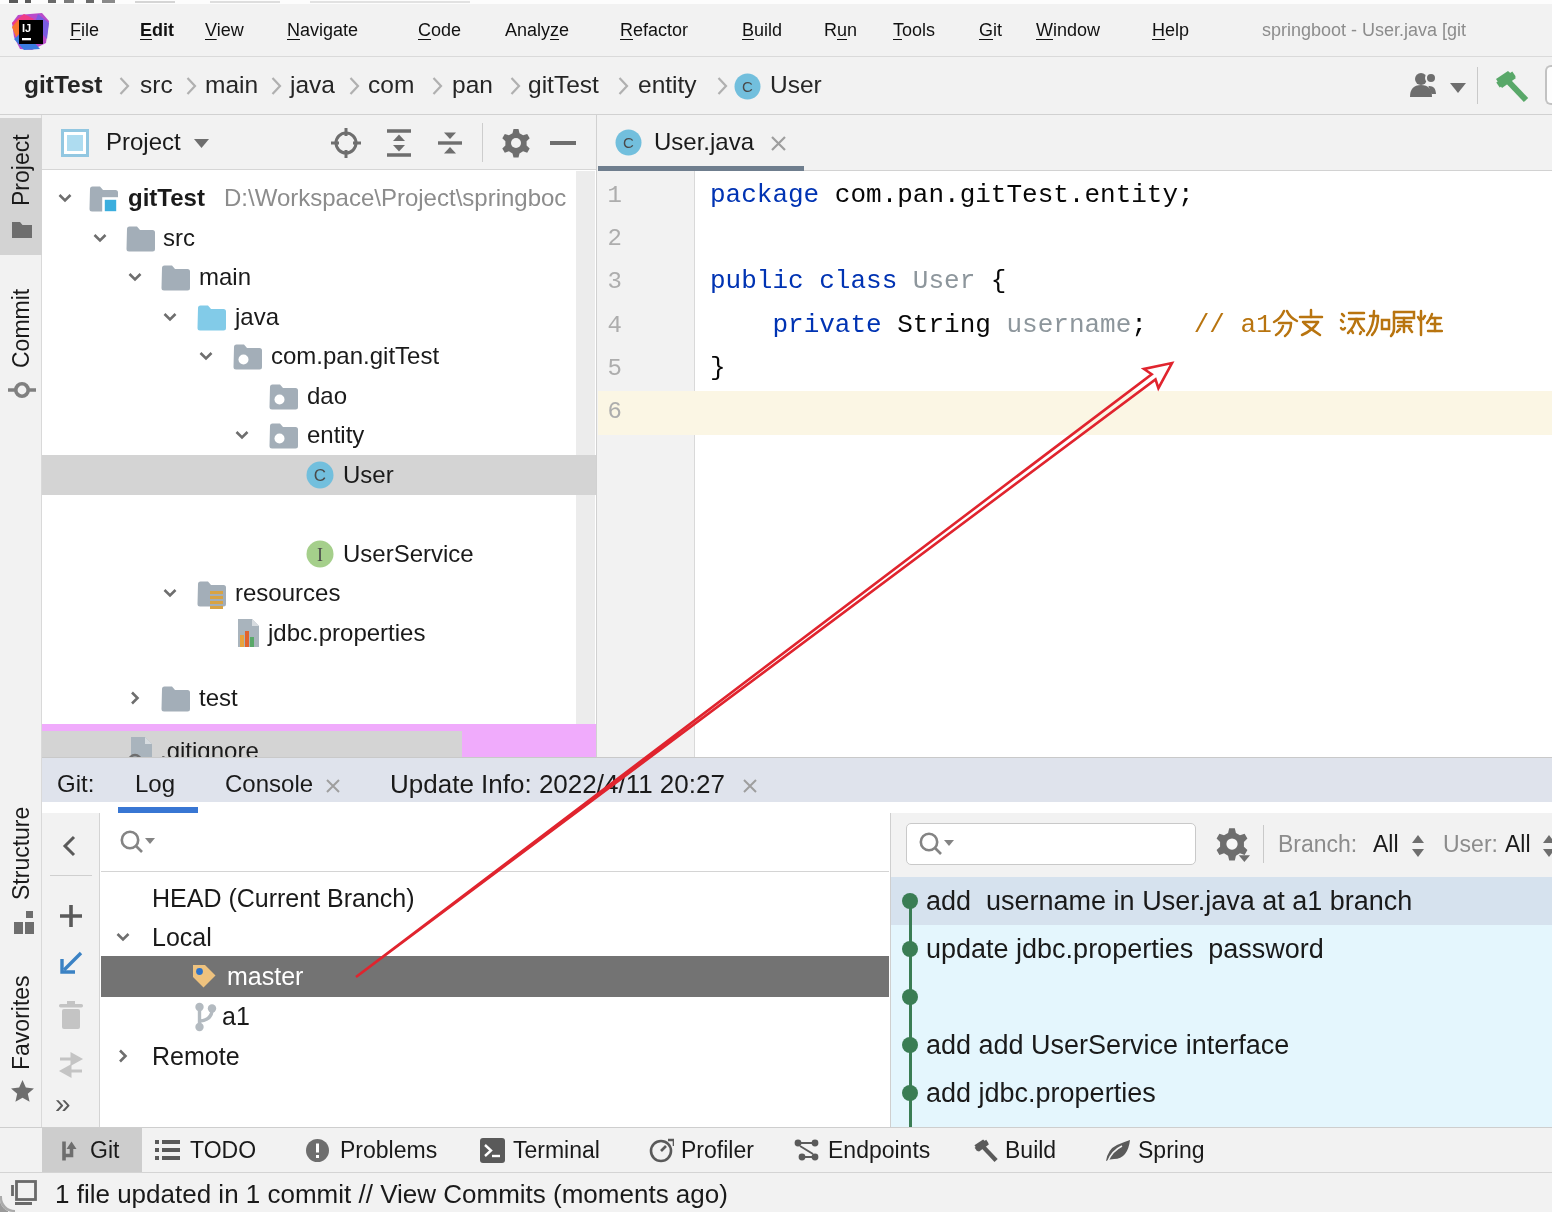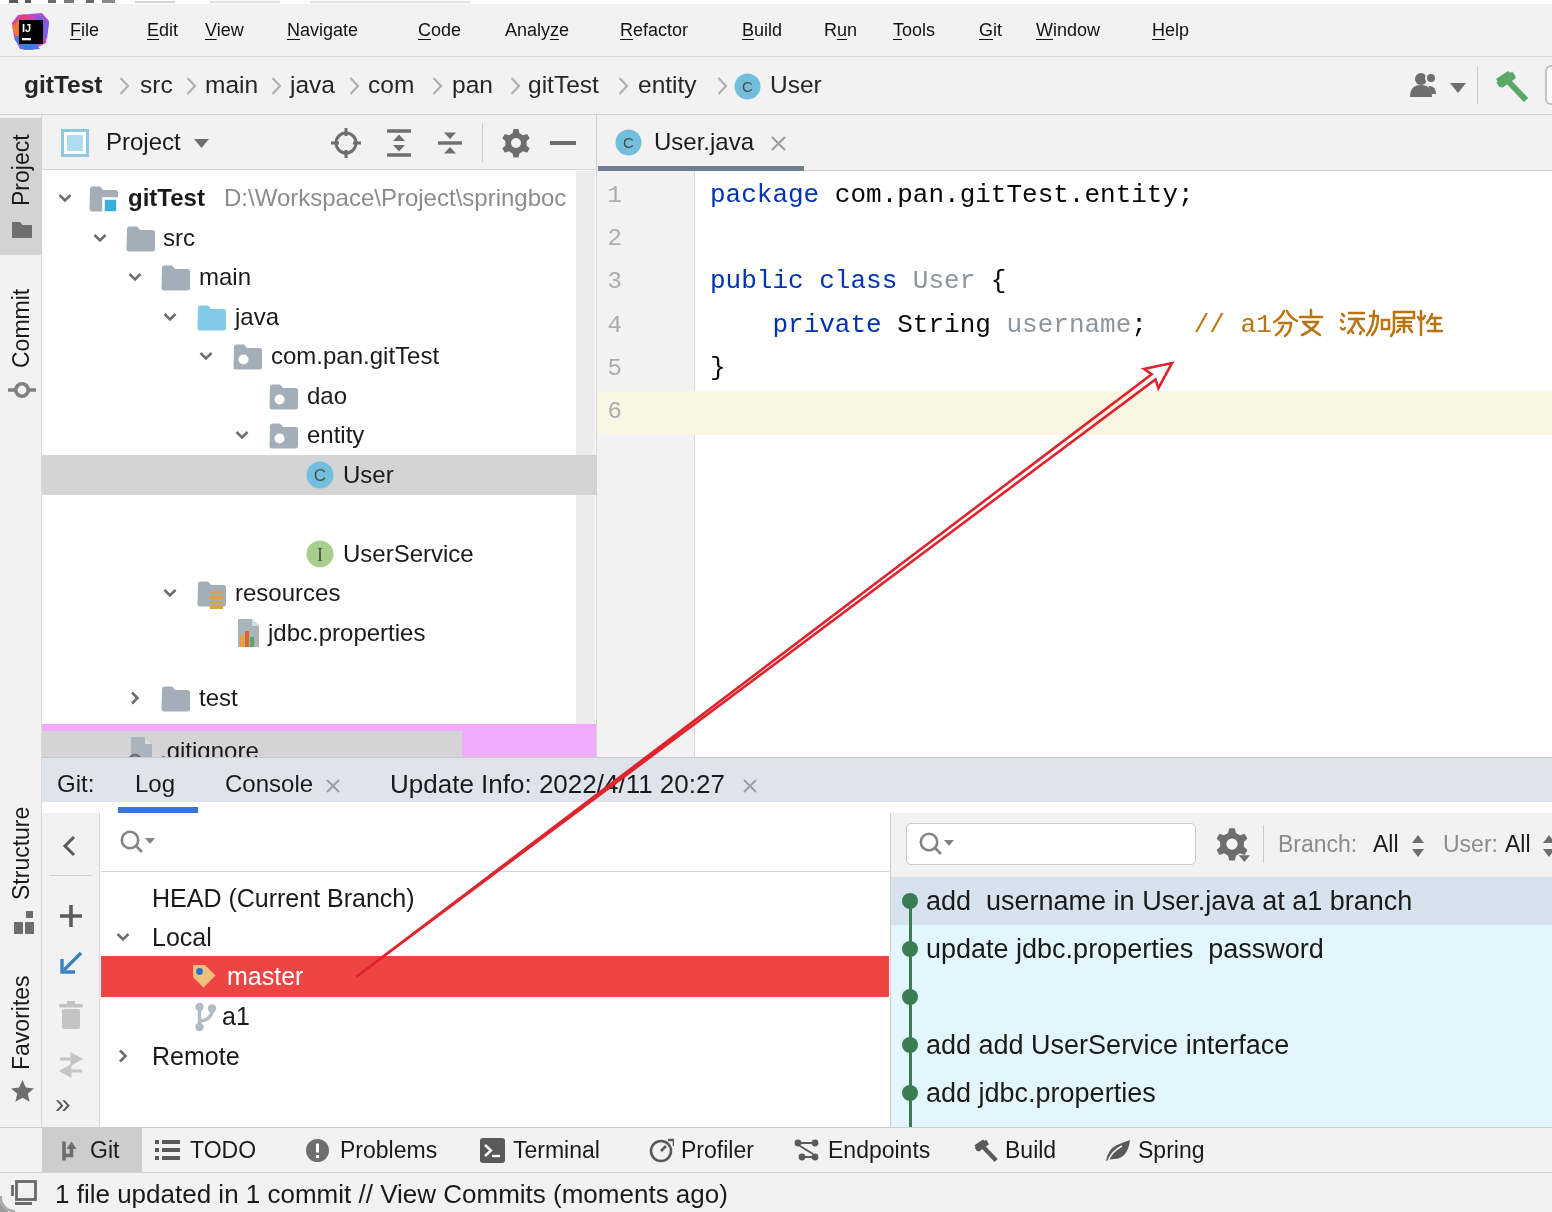--- a/index.html
+++ b/index.html
@@ -34,32 +34,33 @@
     <polygon points="6,2 30,0 37,8 34,30 20,37 8,36 2,24 0,10" fill="#b94bca"></polygon>
     <polygon points="0,10 12,1 22,6 8,20" fill="#ef3b86"></polygon>
     <polygon points="26,1 37,10 35,26 22,12" fill="#7a5ce0"></polygon>
     <polygon points="2,26 12,37 28,36 12,18" fill="#3b7ce0"></polygon>
     <polygon points="0,14 7,6 12,16 4,24" fill="#f9742c"></polygon>
     <rect x="7" y="7" width="24" height="24" fill="#000"></rect>
     <text x="10" y="19" fill="#fff" font-family="Liberation Sans" font-size="11" font-weight="bold">IJ</text>
     <rect x="10" y="25" width="9" height="2.3" fill="#fff"></rect>
   </svg>
   <div class="mi" style="left:70px;"><span class="mn">F</span>ile</div>
-  <div class="mi" style="left:147px;"><span class="mn">E</span>dit</div>
+  <div class="mi" style="left:140px;font-weight:bold;"><span class="mn">E</span>dit</div>
   <div class="mi" style="left:205px;"><span class="mn">V</span>iew</div>
   <div class="mi" style="left:287px;"><span class="mn">N</span>avigate</div>
   <div class="mi" style="left:418px;"><span class="mn">C</span>ode</div>
   <div class="mi" style="left:505px;text-align:right;">Analy<span class="mn">z</span>e</div>
   <div class="mi" style="left:620px;"><span class="mn">R</span>efactor</div>
   <div class="mi" style="left:742px;"><span class="mn">B</span>uild</div>
   <div class="mi" style="left:824px;">R<span class="mn">u</span>n</div>
   <div class="mi" style="left:893px;"><span class="mn">T</span>ools</div>
   <div class="mi" style="left:979px;"><span class="mn">G</span>it</div>
   <div class="mi" style="left:1036px;"><span class="mn">W</span>indow</div>
   <div class="mi" style="left:1152px;"><span class="mn">H</span>elp</div>
+  <div class="mi" style="left:1262px;color:#8c8c8c;">springboot - User.java [git</div>
 </div>
 
 <div class="abs" id="crumbs" style="left:0;top:57px;width:1552px;height:58px;background:#f2f2f2;border-bottom:1px solid #d1d1d1;">
   <div class="crumb" style="left:24px;font-weight:bold;">gitTest</div>
   <svg class="abs" style="left:119px;top:20px;" width="11" height="18" viewBox="0 0 11 18">
       <path d="M1.5 1 L9 9 L1.5 17" stroke="#b0b0b0" stroke-width="2.2" fill="none"></path>
     </svg>
   <div class="crumb" style="left:140px;">src</div>
   <svg class="abs" style="left:186px;top:20px;" width="11" height="18" viewBox="0 0 11 18">
       <path d="M1.5 1 L9 9 L1.5 17" stroke="#b0b0b0" stroke-width="2.2" fill="none"></path>
@@ -467,21 +468,21 @@
           <path d="M18 17 L24 23" stroke="#848484" stroke-width="2.6"></path>
           <polygon points="27,9 37,9 32,15" fill="#848484"></polygon>
         </svg>
     </div>
     <div class="abs" style="left:51px;top:85px;font-size:25px;transform:translateY(-50%);">HEAD (Current Branch)</div>
     <svg class="abs" style="left:12px;top:114px;" width="20" height="20">
         <use href="#chevd"></use>
       </svg>
     <div class="abs" style="left:51px;top:124px;font-size:25px;transform:translateY(-50%);">Local</div>
 
-    <div class="abs" style="left:0;top:143px;width:788px;height:41px;background:#ef4444;padding-left:12px;">
+    <div class="abs" style="left:0;top:143px;width:788px;height:41px;background:#737373;padding-left:12px;">
       <svg class="abs" style="left:90px;top:7px;" width="26" height="26" viewBox="0 0 26 26">
           <path d="M2 2 L14 2 L24.5 12.5 L12.5 24.5 L2 14 Z" fill="#eec27e"></path>
           <circle cx="8.5" cy="8.5" r="3.4" fill="#2d72c8"></circle>
         </svg>
       <span class="abs" style="left:126px;top:20px;transform:translateY(-50%);font-size:25px;color:#fff;">master</span>
     </div>
     <svg class="abs" style="left:92px;top:189px;" width="24" height="30" viewBox="0 0 24 30">
         <g fill="#b3bac0">
           <circle cx="6.5" cy="5" r="4.2"></circle>
           <circle cx="19" cy="6.5" r="4.2"></circle>

